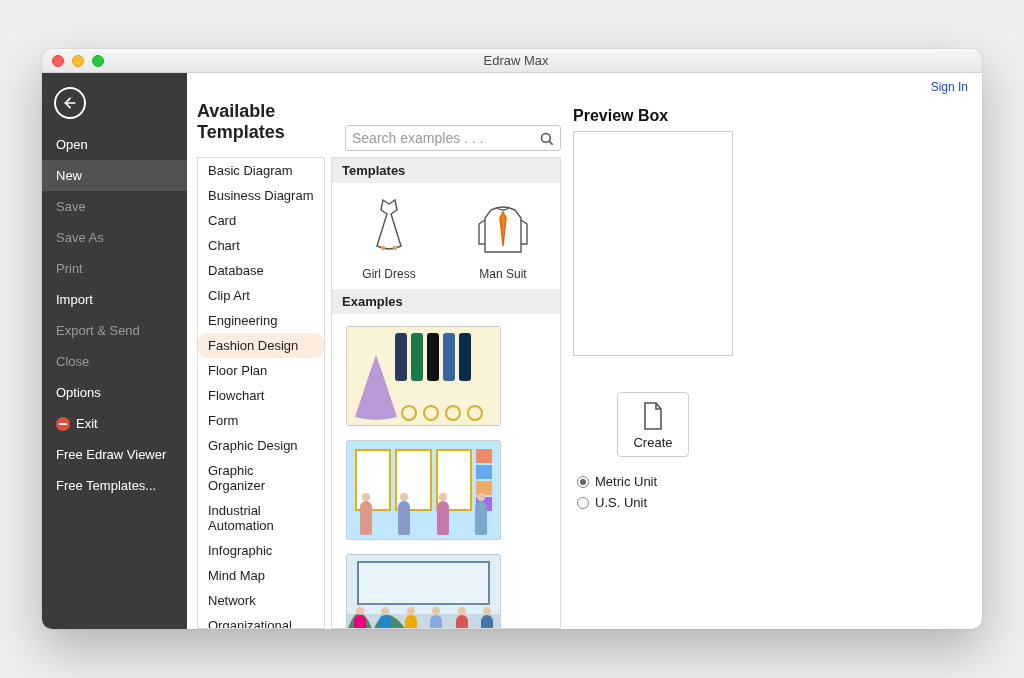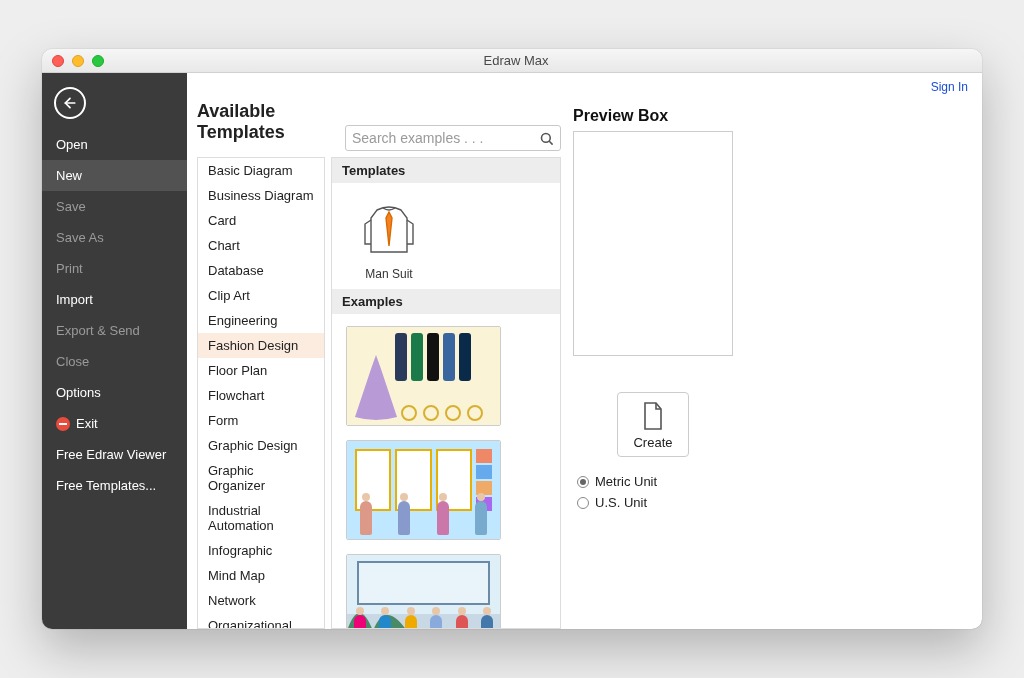--- a/index.html
+++ b/index.html
@@ -119,21 +119,21 @@
 .categories {
   width:128px; border:1px solid #ddd;
   overflow-y:auto; position:relative;
 }
 .categories::-webkit-scrollbar { width:14px; }
 .categories::-webkit-scrollbar-track { background:#f2f2f2; }
 .categories::-webkit-scrollbar-thumb { background:#c0c0c0; }
 .cat {
   font-size:13px; color:#222; padding:5px 10px; cursor:pointer;
 }
-.cat.selected { background:#fcece0; }
+.cat.selected { background:#fcece0;border-radius:9px; }
 
 .gallery-col { flex:1; min-width:0; display:flex; flex-direction:column; border:1px solid #ddd;}
 .gallery { flex:1; overflow-y:auto; padding:0; }
 .gallery::-webkit-scrollbar { width:14px; }
 .gallery::-webkit-scrollbar-track { background:#f2f2f2; }
 .gallery::-webkit-scrollbar-thumb { background:#c0c0c0; }
 .sectionbar {
   background:#ededed; font-weight:700; font-size:13px; color:#222;
   padding:5px 10px;
 }
@@ -282,20 +282,30 @@
                 <div class="cat">Mind Map</div>
                 <div class="cat">Network</div>
                 <div class="cat">Organizational Chart</div>
               </div>
 
             <div class="gallery-col">
               <div class="gallery">
                 <div class="sectionbar">Templates</div>
                 <div class="tpl-row">
 
+                  <div class="tpl">
+                    <div class="shape">
+                      <svg width="56" height="62" viewBox="0 0 56 62" fill="none" stroke="#555" stroke-width="1.4">
+                        <path d="M22 4 L28 8 L34 4 L36 14 L30 18 L40 50 Q28 56 16 50 L26 18 L20 14 Z"></path>
+                        <circle cx="22" cy="52" r="2.2" fill="#f0a060" stroke="none"></circle>
+                        <circle cx="34" cy="52" r="2.2" fill="#f0a060" stroke="none"></circle>
+                      </svg>
+                    </div>
+                    <div class="label">Girl Dress</div>
+                  </div>
 
                   <div class="tpl">
                     <div class="shape">
                       <svg width="64" height="62" viewBox="0 0 64 62" fill="none" stroke="#555" stroke-width="1.4">
                         <path d="M20 14 Q32 8 44 14 L50 22 L50 56 L14 56 L14 22 Z"></path>
                         <path d="M26 12 Q32 16 38 12"></path>
                         <path d="M32 16 L29 22 L32 50 L35 22 Z" fill="#f58220" stroke="#d96a00"></path>
                         <path d="M14 24 L8 28 L8 48 L14 48"></path>
                         <path d="M50 24 L56 28 L56 48 L50 48"></path>
                       </svg>

